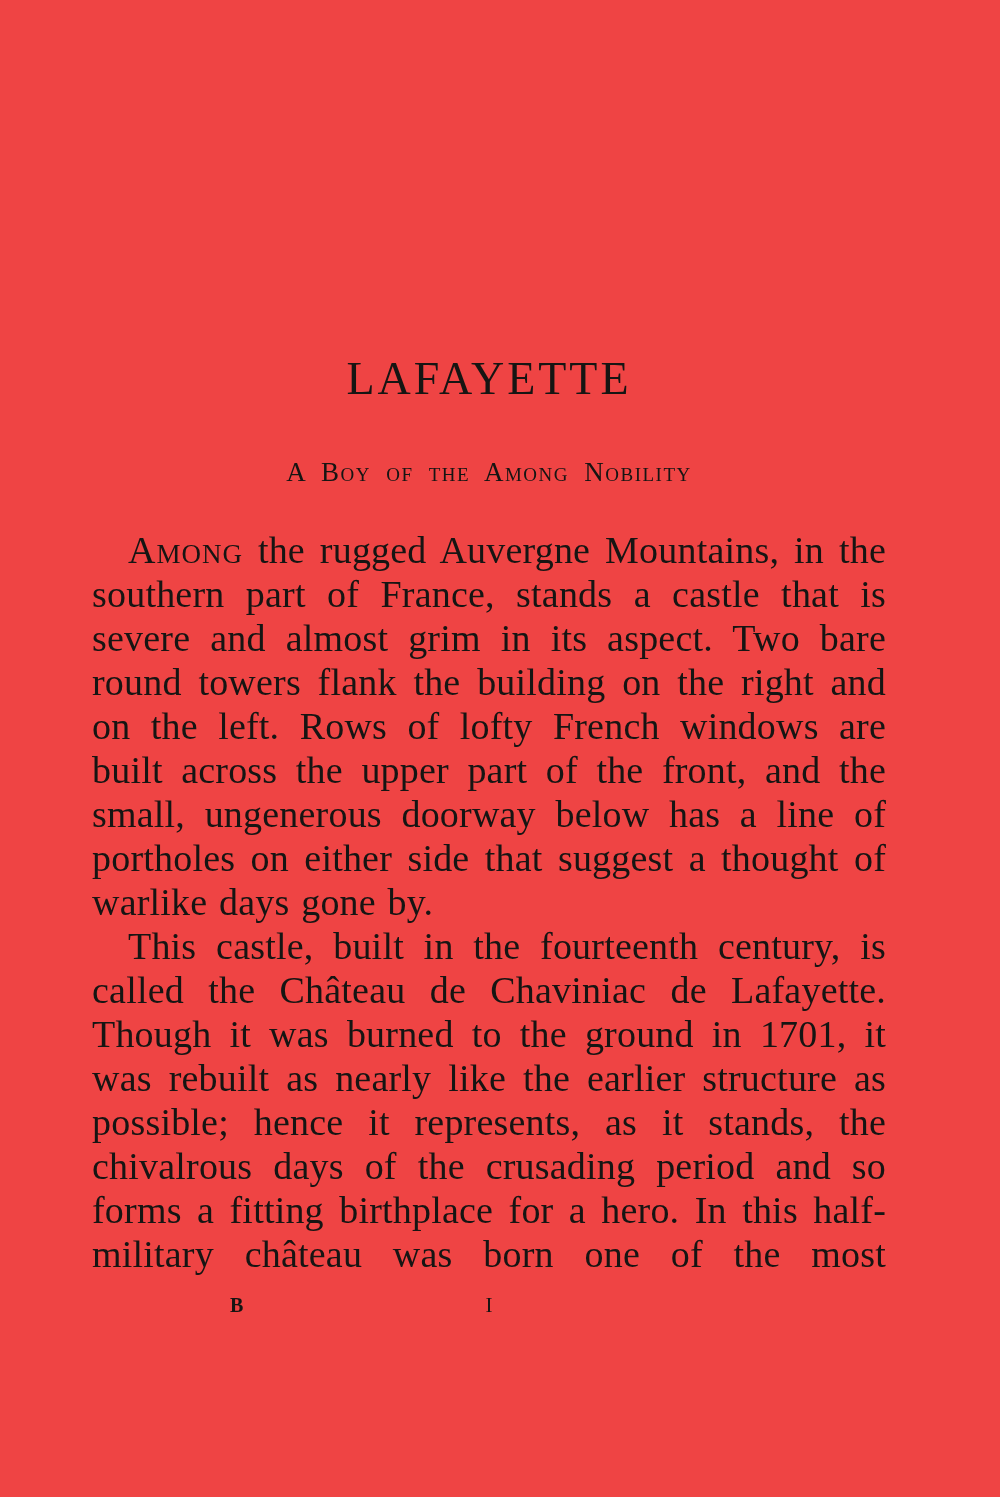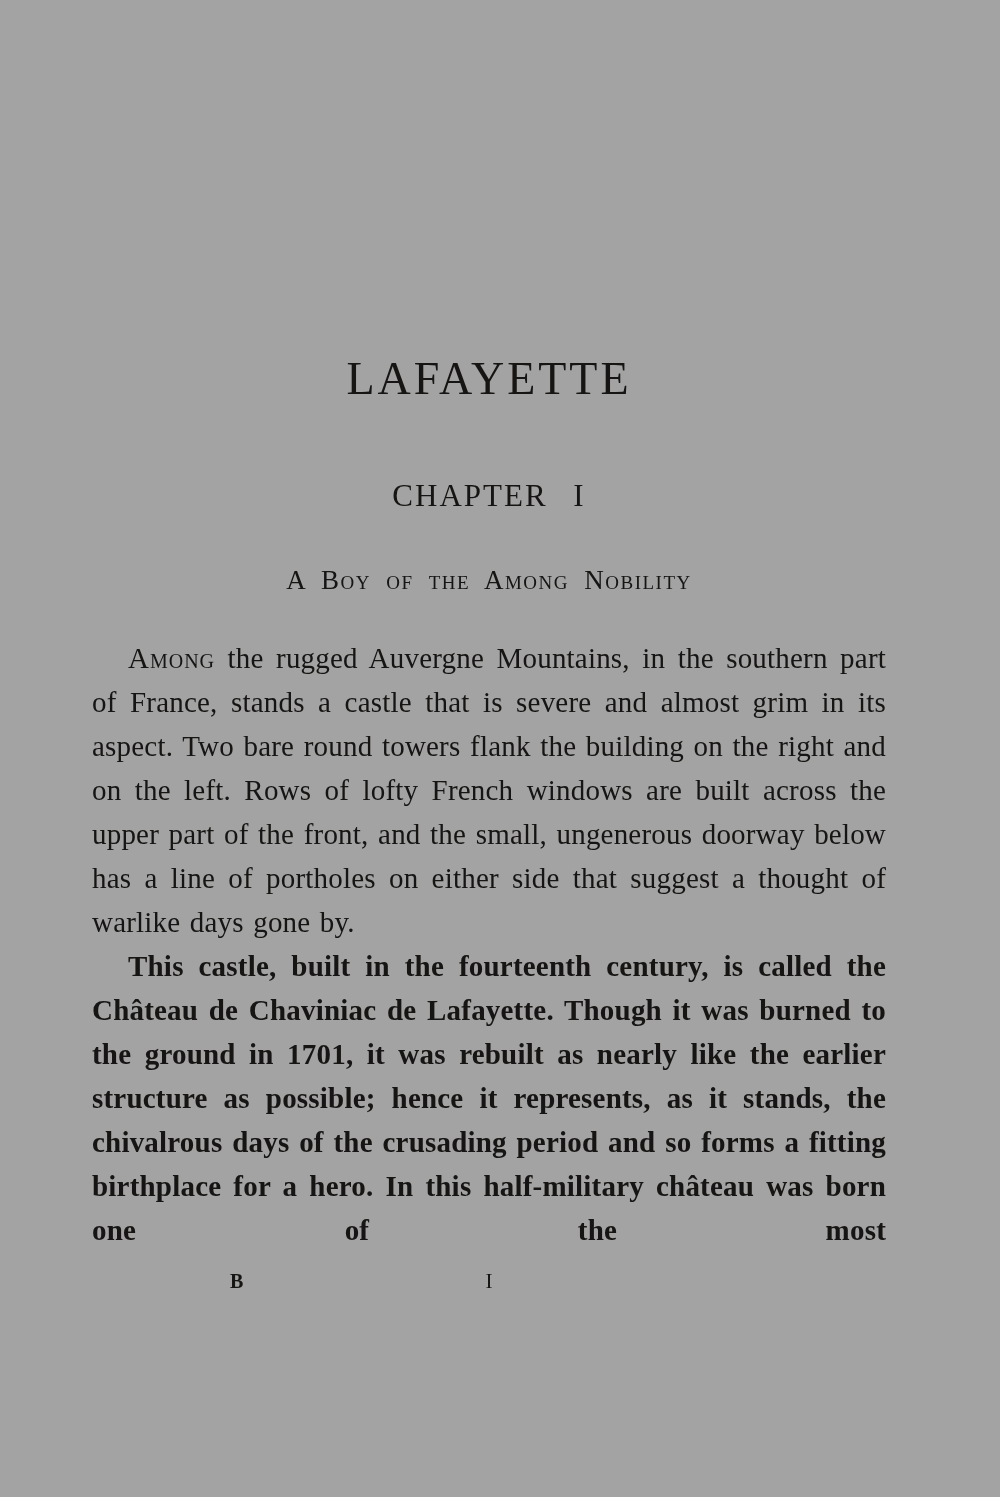--- a/index.html
+++ b/index.html
@@ -5,21 +5,21 @@
   html, body {
     margin: 0;
     padding: 0;
     background: #e9e7e2;
   }
   .page {
     position: relative;
     width: 1000px;
     height: 1497px;
     margin: 0 auto;
-    background: #a3a3a3;
+    background: #ef4444;
     color: #161513;
     font-family: "Liberation Serif", "DejaVu Serif", serif;
     overflow: hidden;
   }
   .column {
     position: absolute;
     left: 92px;
     top: 0;
     width: 794px;
   }
@@ -45,34 +45,33 @@
     font-size: 27px;
     line-height: 32px;
     font-weight: 400;
     text-align: center;
     font-variant: small-caps;
     letter-spacing: 1.5px;
     word-spacing: 7px;
   }
   .body-para {
     margin: 0;
-    font-size: 29px;
+    font-size: 38px;
     line-height: 44px;
     text-align: justify;
     text-indent: 36px;
     word-spacing: 2px;
     letter-spacing: 0.2px;
   }
   .body-para.first {
     margin-top: 40px;
   }
   .body-para.continued {
     
     text-align-last: justify;
-    font-weight: bold;
   }
   .smallcaps {
     font-variant: small-caps;
     letter-spacing: 1px;
   }
   .footer {
     position: relative;
     margin-top: 14px;
     height: 34px;
     font-size: 22px;
@@ -96,21 +95,20 @@
   }
 </style>
 </head>
 <body>
 
 <div class="page">
   <div class="column">
 
     <h1 class="title">LAFAYETTE</h1>
 
-    <h2 class="chapter">CHAPTER I</h2>
 
     <h3 class="section">A Boy of the Among Nobility</h3>
 
     <p class="body-para first"><span class="smallcaps">Among</span><span> the rugged Auvergne Mountains, in the southern part of France, stands a castle that is severe and almost grim in its aspect. Two bare round towers flank the building on the right and on the left. Rows of lofty French windows are built across the upper part of the front, and the small, ungenerous doorway below has a line of portholes on either side that suggest a thought of warlike days gone by.</span></p>
 
     <p class="body-para continued">This castle, built in the fourteenth century, is called the Château de Chaviniac de Lafayette. Though it was burned to the ground in 1701, it was rebuilt as nearly like the earlier structure as possible; hence it represents, as it stands, the chivalrous days of the crusading period and so forms a fitting birthplace for a hero. In this half-military château was born one of the most</p>
 
     <div class="footer">
       <span class="sig">B</span>
       <span class="pagenum">I</span>

